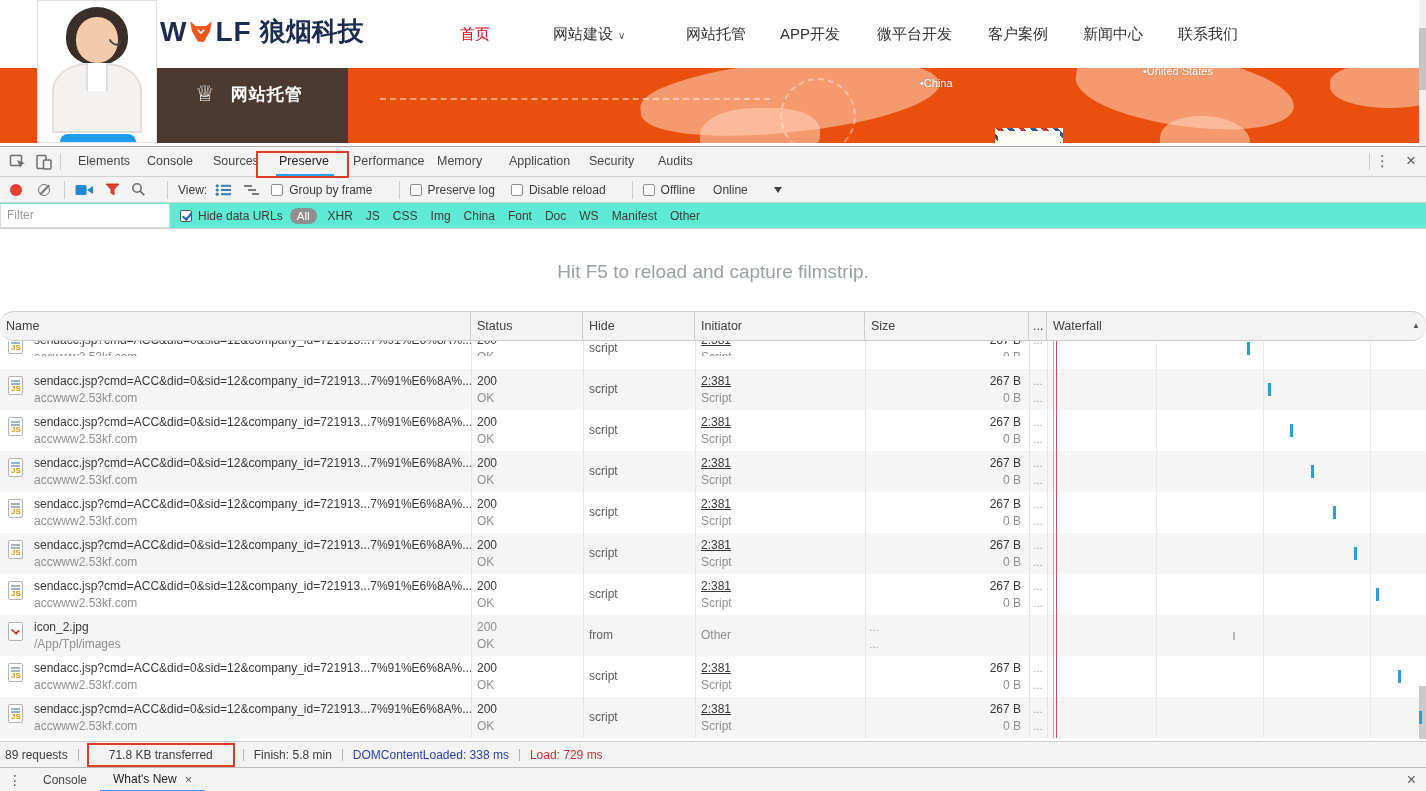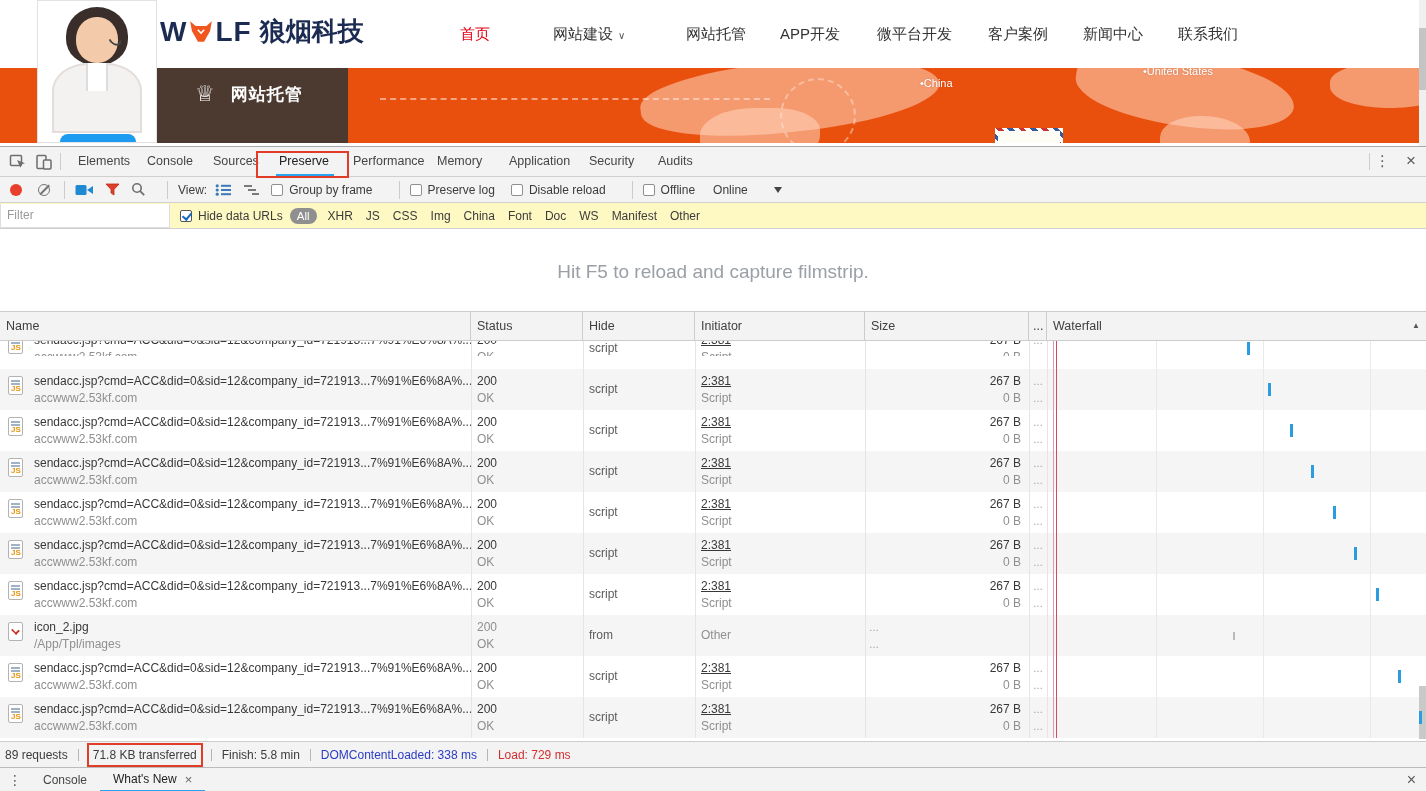--- a/index.html
+++ b/index.html
@@ -74,34 +74,34 @@
   .clr::after{content:'';position:absolute;left:-1px;top:4.5px;width:13px;height:1.5px;background:#757575;transform:rotate(-45deg);}
   .ticon{flex:none;margin-right:11px;cursor:pointer;}
   .lbl{margin-right:8px;white-space:nowrap;}
   .cb{width:12px;height:12px;background:#fff;border:1px solid #8f8f8f;border-radius:2px;margin-right:6px;flex:none;position:relative;cursor:pointer;}
   .cb.checked{border-color:#555;}
   .cb.checked::after{content:'';position:absolute;left:2.5px;top:0.5px;width:4px;height:7px;border-right:2px solid #1767c0;border-bottom:2px solid #1767c0;transform:rotate(40deg);}
   .cblbl{margin-right:16px;white-space:nowrap;cursor:default;}
   .online{margin-left:2px;margin-right:26px;}
   .caret{width:0;height:0;border-left:4.5px solid transparent;border-right:4.5px solid transparent;border-top:6px solid #444;cursor:pointer;}
 
-  .dt-filterrow{position:absolute;left:0;top:56px;width:1426px;height:26px;background:#fef9c3;border-bottom:1px solid #d0d0d0;
+  .dt-filterrow{position:absolute;left:0;top:56px;width:1426px;height:26px;background:#5eead4;border-bottom:1px solid #d0d0d0;
                 display:flex;align-items:center;font-size:12px;color:#3c3c3c;}
   .dt-filterrow input{width:170px;height:24px;border:1px solid #ddd;border-top:none;background:#fff;padding:0 6px;font-size:12px;
                       font-family:inherit;color:#333;outline:none;margin-right:10px;flex:none;}
   .dt-filterrow input::placeholder{color:#9a9a9a;}
   .pill{background:#8f8f8f;color:#fff;border-radius:9px;padding:2px 7px;font-size:11.5px;margin:0 11px 0 7px;cursor:pointer;}
   .ftypes{display:flex;gap:13px;}
   .ftype{cursor:pointer;white-space:nowrap;}
 
   .dt-message{position:absolute;left:0;top:82px;width:1426px;height:82px;background:#fff;
               text-align:center;padding-top:32px;font-size:19px;color:#9aa0a6;}
 
   .dt-thead{position:absolute;left:0;top:164px;width:1426px;height:30px;background:#f3f3f3;
-            border-top:1px solid #ccc;border-bottom:1px solid #ccc;display:flex;font-size:12.5px;color:#404040;}
+            border-top:1px solid #ccc;border-bottom:1px solid #ccc;display:flex;font-size:12.5px;color:#404040;border-radius:14px;}
   .th{border-right:1px solid #ccc;padding:7px 0 0 6px;height:100%;white-space:nowrap;overflow:hidden;cursor:pointer;}
   .thw{position:relative;flex:1;border-right:none;}
   .sortarr{position:absolute;right:6px;top:9px;font-size:8px;color:#555;}
   .w-name{width:471px}.w-status{width:112px}.w-type{width:112px}.w-init{width:170px}.w-size{width:164px}.w-dots{width:18px;padding-left:4px;}
 
   .dt-body{position:absolute;left:0;top:194px;width:1426px;height:400px;background:#fff;overflow:hidden;}
   .nrow{display:flex;height:41px;position:relative;background:#fff;cursor:pointer;}
   .nrow.alt{background:#f5f5f5;}
   .nrow.partial{height:28px;}
   .nrow.partial .cell{transform:translateY(-13px);}
@@ -128,21 +128,21 @@
   .colline{position:absolute;top:0;height:397px;width:1px;background:#e5e5e5;}
   .gridline{position:absolute;top:0;height:397px;width:1px;background:#e9e9e9;}
   .evt{position:absolute;top:0;height:397px;width:1.5px;}
   .evt-dcl{left:1052.5px;background:#e59aab;}
   .evt-load{left:1055.5px;background:#d04a60;}
   .body-sb{position:absolute;left:1419px;top:345px;width:7px;height:53px;background:#c9c9c9;}
 
   .dt-statusbar{position:absolute;left:0;top:594px;width:1426px;height:26px;background:#f3f3f3;border-top:1px solid #ccc;
                 display:flex;align-items:center;padding-left:5px;font-size:12px;color:#3c3c3c;}
   .sdiv{width:1px;height:12px;background:#b5b5b5;margin:0 10px;flex:none;}
-  .anno-kb{padding:3px 4px;margin:3px -2px;}
+  .anno-kb{padding:3px 20px;margin:3px -2px;}
   .st-blue{color:#2b3bc6;}
   .st-red{color:#d32f2f;}
 
   .dt-drawer{position:absolute;left:0;top:620px;width:1426px;height:25px;background:#f3f3f3;border-top:1px solid #bbb;
              display:flex;align-items:stretch;font-size:12px;color:#454545;}
   .drawer-menu{width:30px;display:flex;align-items:center;justify-content:center;font-size:14px;color:#5f5f5f;cursor:pointer;}
   .drawer-tab{display:flex;align-items:center;padding:0 13px;cursor:pointer;}
   .drawer-tab.active{border-bottom:2px solid #28a3ef;color:#222;}
   .drawer-tab .tclose{margin-left:8px;font-size:13px;color:#666;}
   .drawer-close{position:absolute;right:10px;top:3px;font-size:16px;color:#5a5a5a;cursor:pointer;}

